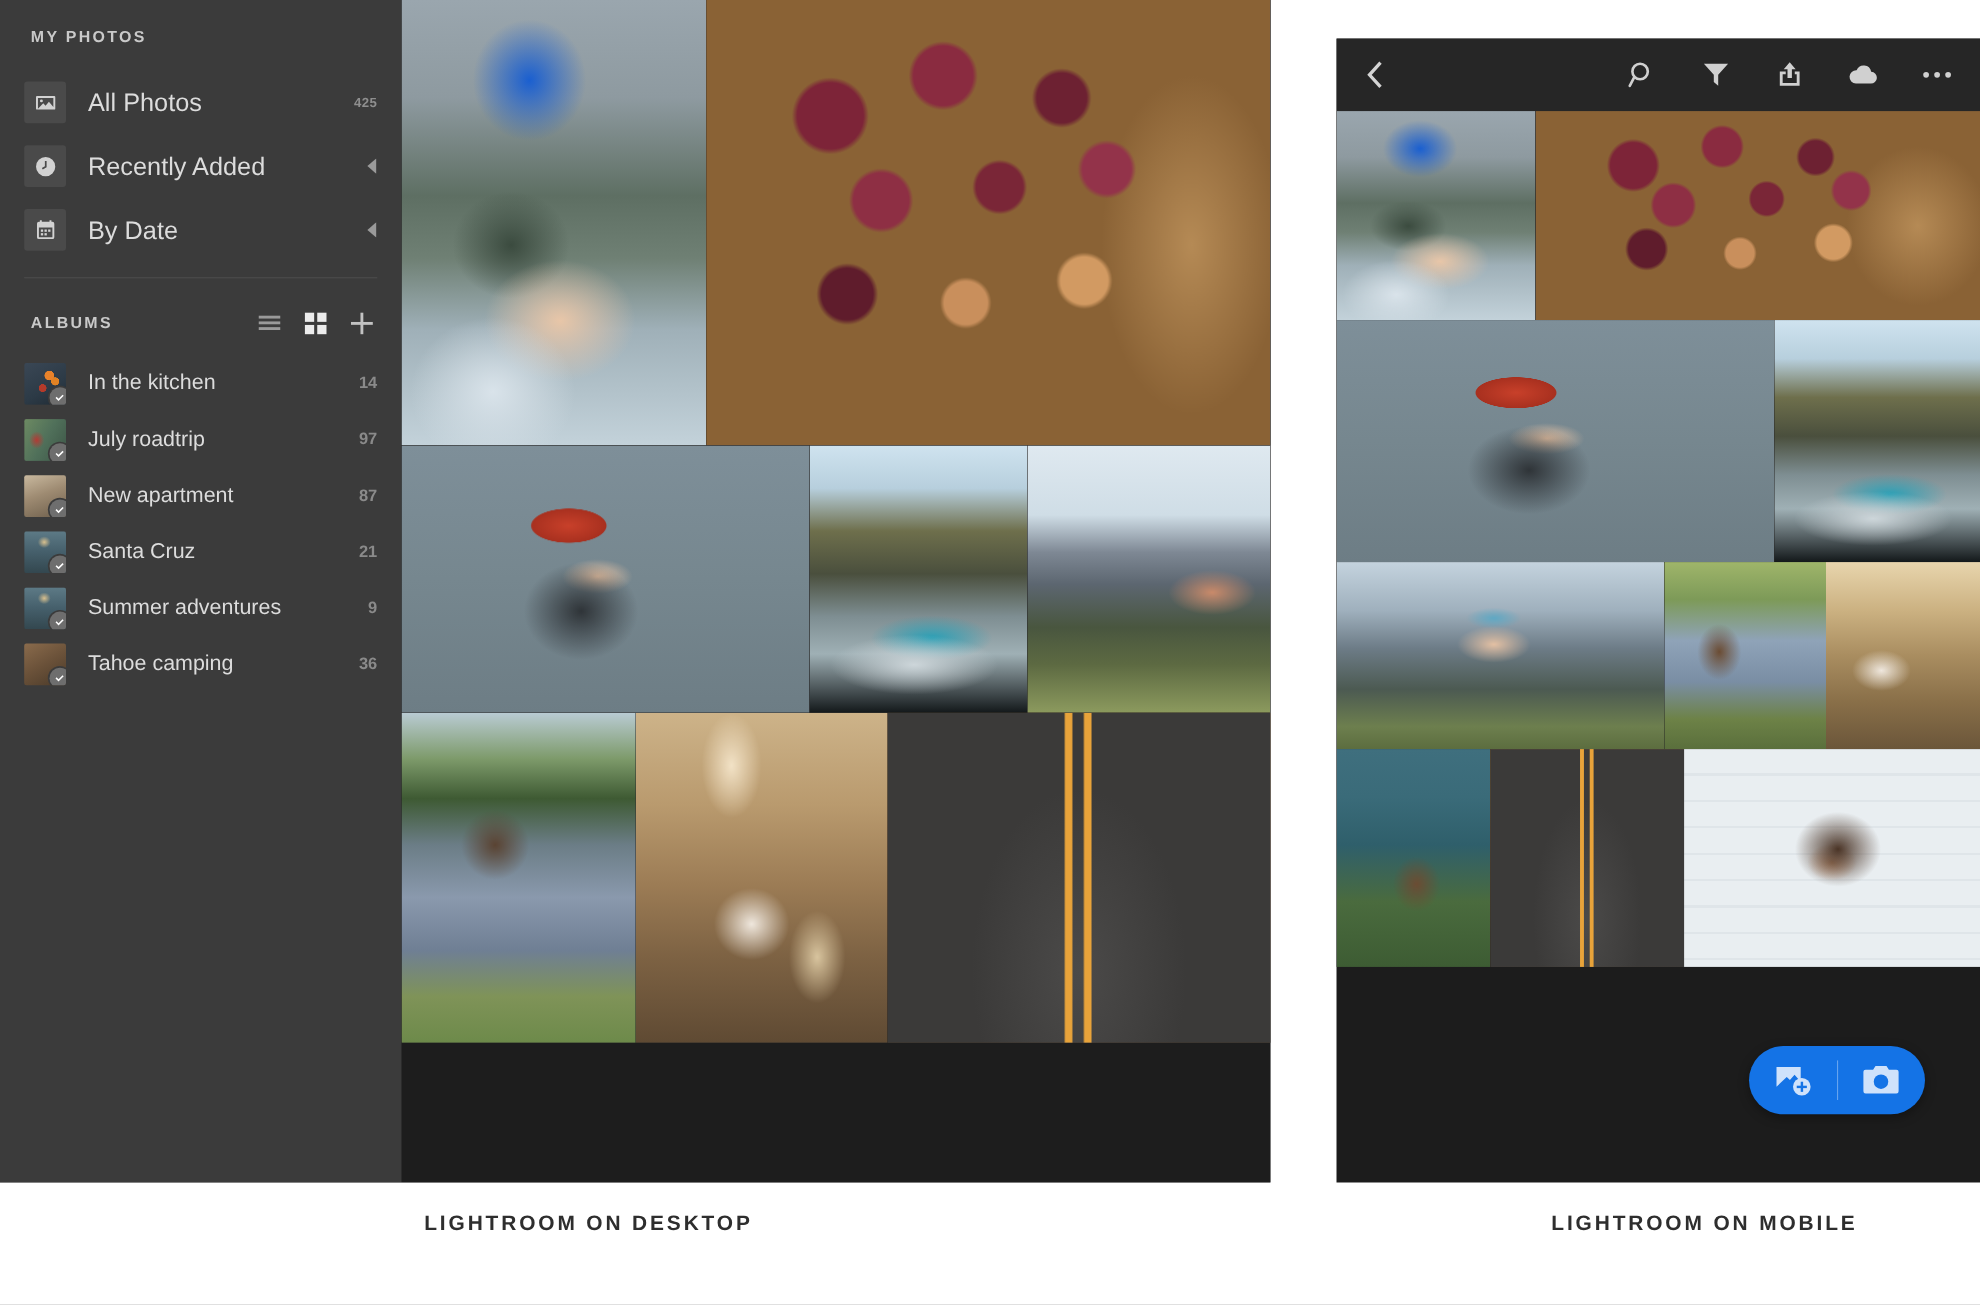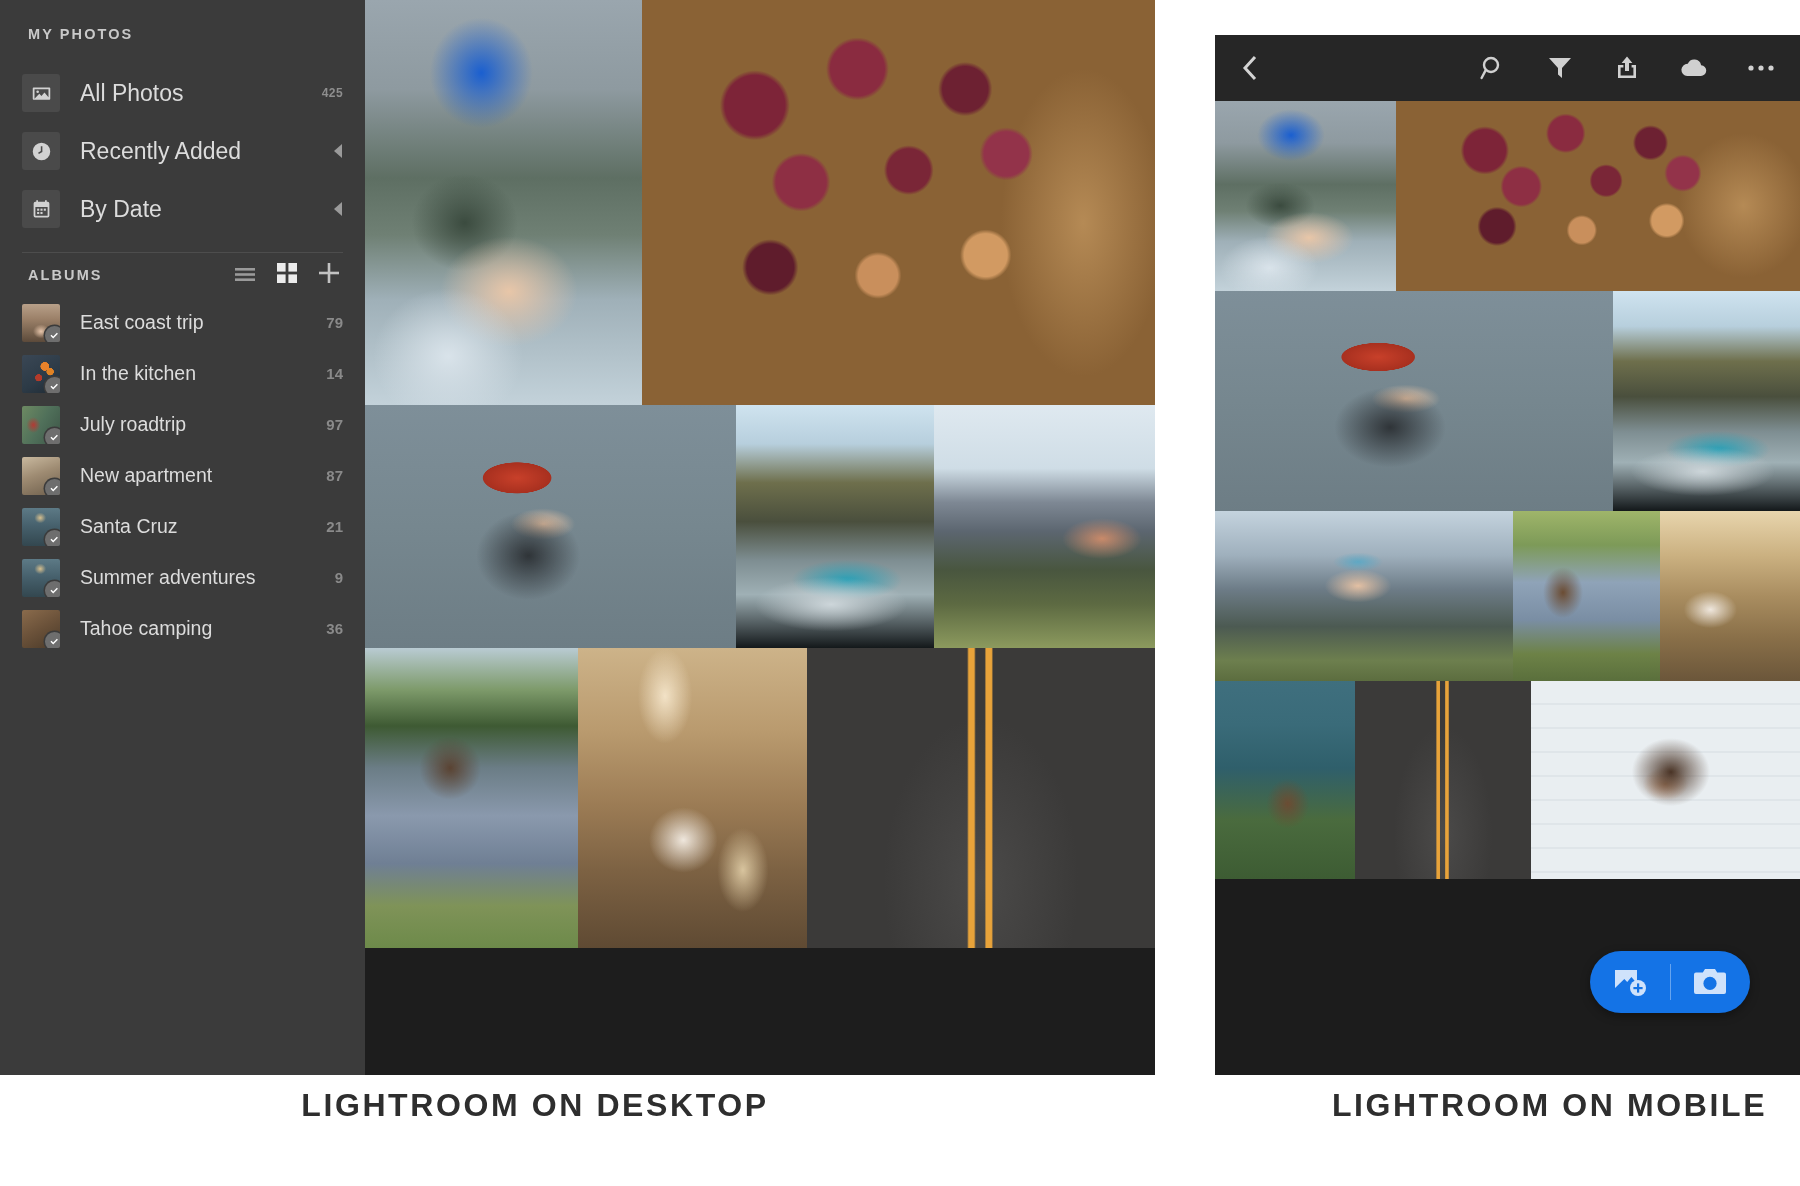--- a/index.html
+++ b/index.html
@@ -39,21 +39,21 @@
     margin-left: 20px; font-size: 23px; color: #dcdcdc; flex: 1 1 auto;
     font-weight: 400;
   }
   .nav-count { font-size: 12px; color: #8e8e8e; font-weight: bold; letter-spacing: .4px; }
   .nav-chevron { width: 10px; height: 14px; }
   .nav-chevron svg { width: 10px; height: 14px; fill: #9a9a9a; }
 
   .divider { height: 1px; background: #4d4d4d; margin: 14px 22px 0 22px; }
 
   .albums-head {
-    display: flex; align-items: flex-end; 
+    display: flex; align-items: center; margin-top: 26px;
     padding: 0 26px 0 28px; height: 30px;
   }
   .albums-head .section-title { padding: 0; flex: 1 1 auto; }
   .albums-head .hicon { margin-left: 22px; cursor: pointer; display:flex; }
   .albums-head .hicon svg { display:block; }
 
   .album-list { margin-top: 14px; }
   .album-row {
     display: flex; align-items: center; height: 51px; padding: 0 22px 0 22px;
     cursor: pointer;
@@ -98,21 +98,21 @@
     position: absolute; right: 50px; bottom: 62px;
     width: 160px; height: 62px; border-radius: 31px; background: #1473E6;
     display: flex; align-items: center; box-shadow: 0 3px 10px rgba(0,0,0,.35);
   }
   .fab-btn { flex: 1 1 50%; display: flex; align-items: center; justify-content: center; cursor: pointer; }
   .fab-sep { width: 1px; height: 36px; background: rgba(255,255,255,.35); }
   .fab svg { display:block; }
 
   
   .caption {
-    position: absolute; bottom: 52px; font-size: 32px; font-weight: bold;
+    position: absolute; bottom: 52px; font-size: 19px; font-weight: bold;
     letter-spacing: 2.6px; color: #2e2e2e; text-align: center;
   }
   .caption.desk { left: 0; width: 1070px; }
   .caption.mob  { left: 1257px; width: 585px; }
 
   
   .p-raft{background:
     radial-gradient(ellipse 45% 28% at 30% 88%, #d9e3ea 0%, transparent 60%),
     radial-gradient(ellipse 40% 22% at 52% 72%, #e8c6a8 0%, transparent 62%),
     radial-gradient(ellipse 32% 20% at 36% 55%, #3b4b3f 0%, transparent 60%),
@@ -269,31 +269,20 @@
         <span class="hicon">
           <svg width="20" height="20" viewBox="0 0 20 20">
               <rect x="8.7" y="0" width="2.6" height="20" fill="#c2c2c2"></rect>
               <rect x="0" y="8.7" width="20" height="2.6" fill="#c2c2c2"></rect>
             </svg>
         </span>
       </div>
 
       <div class="album-list" id="album-list">
           <div class="album-row">
-            <span class="album-thumb p-east">
-              <span class="tick">
-                <svg viewBox="0 0 12 12">
-                  <path d="M4.6 9.3 1.6 6.3l1.1-1.1 1.9 1.9 4-4 1.1 1.1z"></path>
-                </svg>
-              </span>
-            </span>
-            <span class="album-label">East coast trip</span>
-            <span class="album-count">79</span>
-          </div>
-          <div class="album-row">
             <span class="album-thumb p-kitchen">
               <span class="tick">
                 <svg viewBox="0 0 12 12">
                   <path d="M4.6 9.3 1.6 6.3l1.1-1.1 1.9 1.9 4-4 1.1 1.1z"></path>
                 </svg>
               </span>
             </span>
             <span class="album-label">In the kitchen</span>
             <span class="album-count">14</span>
           </div>

